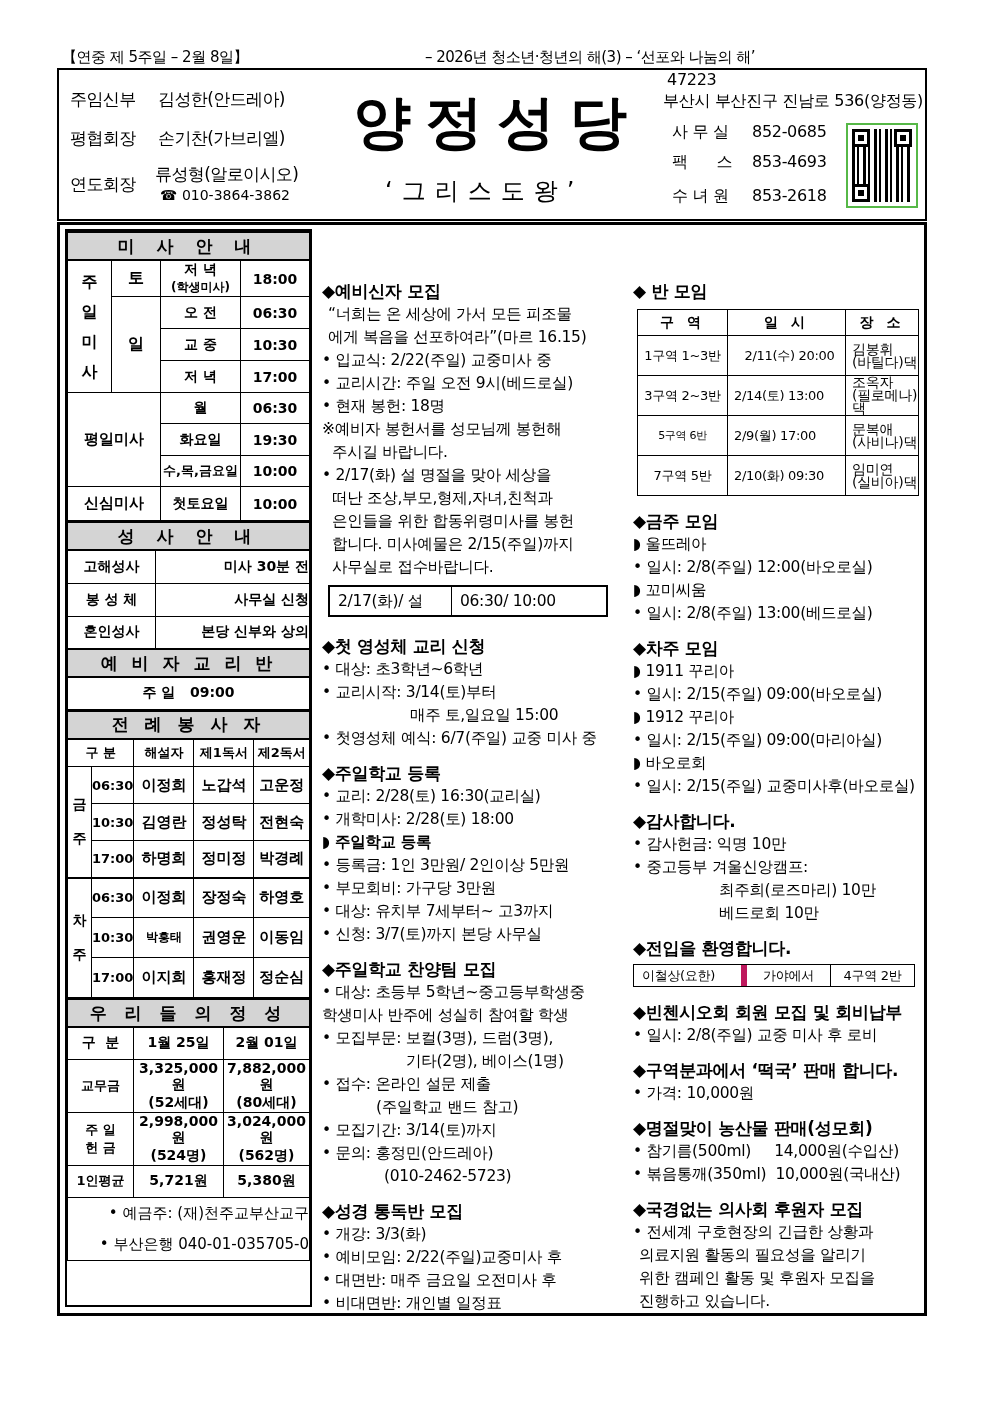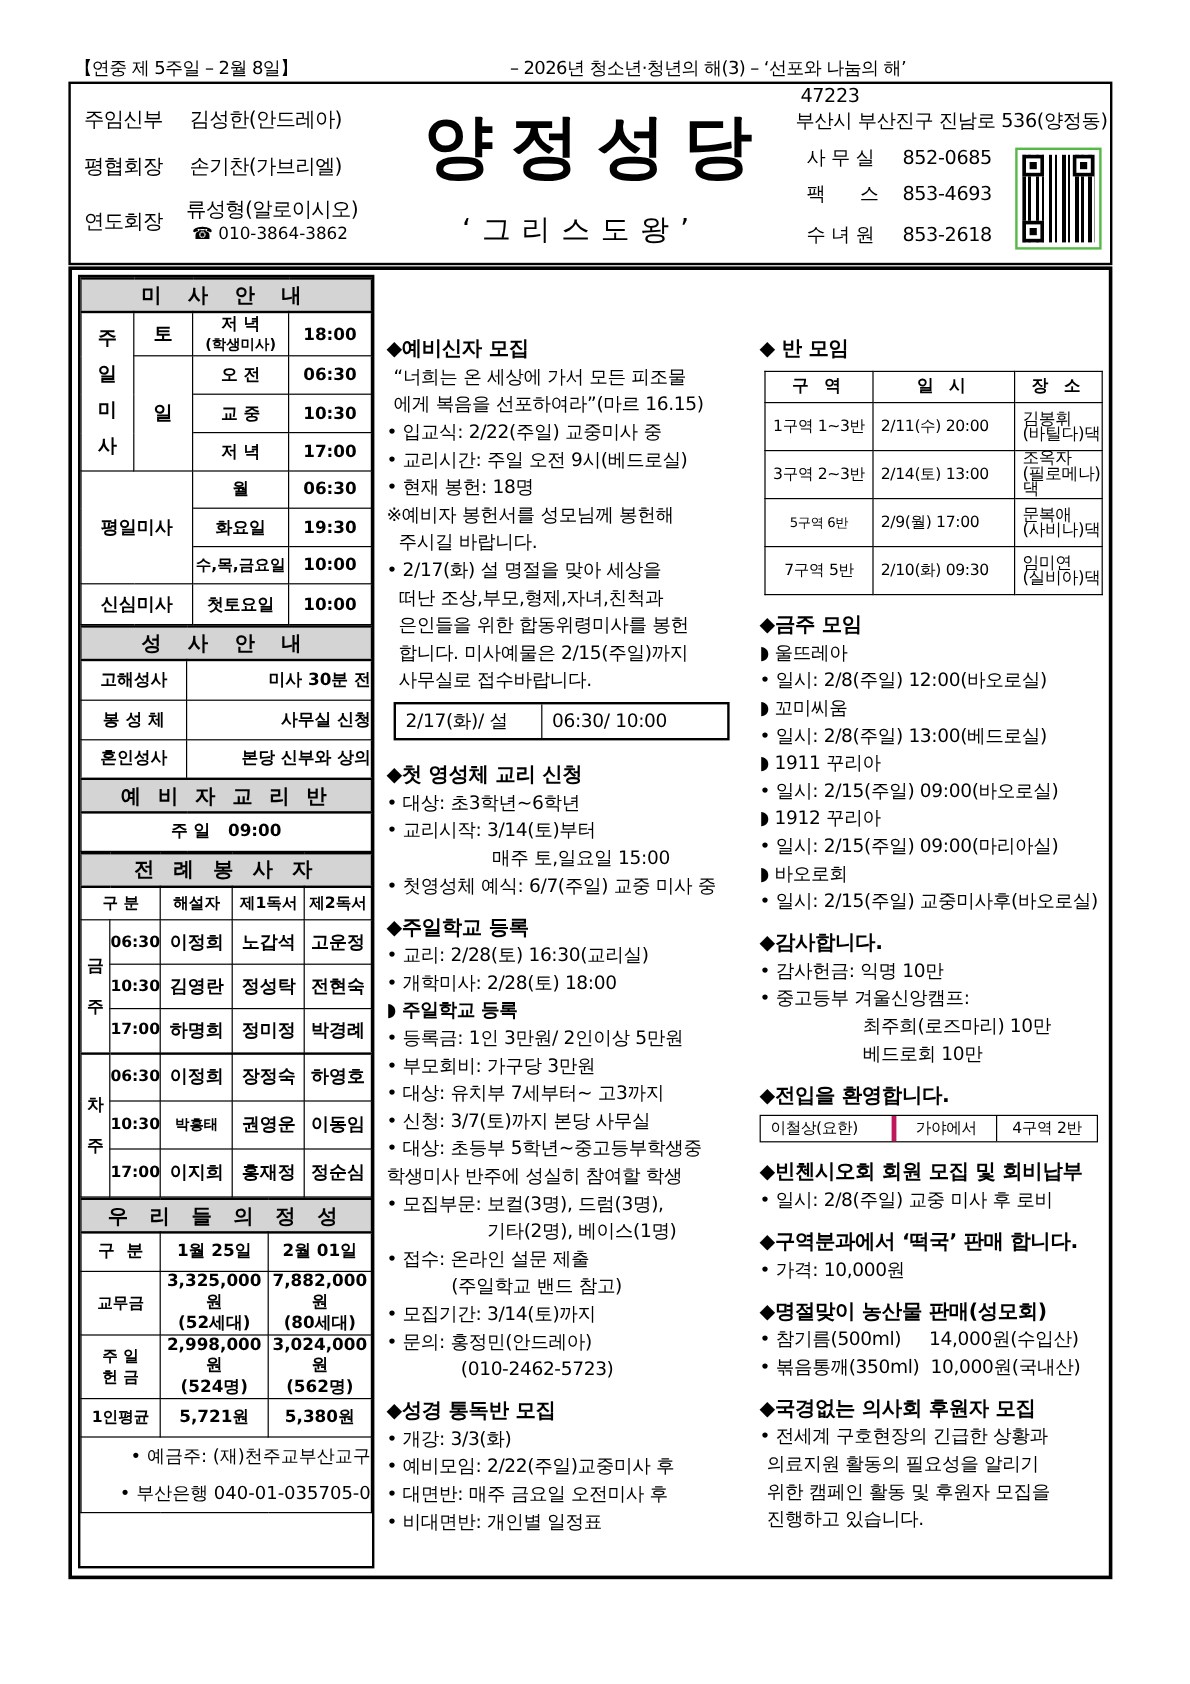--- a/index.html
+++ b/index.html
@@ -299,20 +299,21 @@
 
   <div class="h">◆주일학교 등록</div>
   <div>• 교리: 2/28(토) 16:30(교리실)</div>
   <div>• 개학미사: 2/28(토) 18:00</div>
   <div style="font-weight:bold">◗ 주일학교 등록</div>
   <div>• 등록금: 1인 3만원/ 2인이상 5만원</div>
   <div>• 부모회비: 가구당 3만원</div>
   <div>• 대상: 유치부 7세부터~ 고3까지</div>
   <div>• 신청: 3/7(토)까지 본당 사무실</div>
 
+  <div class="h">◆주일학교 찬양팀 모집</div>
   <div>• 대상: 초등부 5학년~중고등부학생중</div>
   <div>학생미사 반주에 성실히 참여할 학생</div>
   <div>• 모집부문: 보컬(3명), 드럼(3명),</div>
   <div style="padding-left:84px">기타(2명), 베이스(1명)</div>
   <div>• 접수: 온라인 설문 제출</div>
   <div style="padding-left:54px">(주일학교 밴드 참고)</div>
   <div>• 모집기간: 3/14(토)까지</div>
   <div>• 문의: 홍정민(안드레아)</div>
   <div style="padding-left:62px">(010-2462-5723)</div>
 
@@ -332,21 +333,21 @@
         <col>
       </colgroup>
     <tbody>
         <tr>
       <td style="height:26px;font-weight:bold;letter-spacing:4px">구 역</td>
       <td style="height:26px;font-weight:bold;letter-spacing:4px">일 시</td>
       <td style="height:26px;font-weight:bold;letter-spacing:4px">장 소</td>
     </tr>
     <tr>
       <td style="font-size:13px">1구역 1~3반</td>
-      <td style="font-size:13px;text-align:left;padding-left:6px">2/11(수) 20:00</td>
+      <td style="font-size:13px;text-align:center;padding-left:6px">2/11(수) 20:00</td>
       <td class="place">
             <div>김봉휘</div>
             <div>(바틸다)댁</div>
           </td>
     </tr>
     <tr>
       <td style="font-size:13px">3구역 2~3반</td>
       <td style="font-size:13px;text-align:left;padding-left:6px">2/14(토) 13:00</td>
       <td class="place">
             <div>조옥자</div>
@@ -371,36 +372,37 @@
     </tr>
   </tbody>
     </table>
 
   <div class="h" style="margin-top:14px">◆금주 모임</div>
   <div>◗ 울뜨레아</div>
   <div>• 일시: 2/8(주일) 12:00(바오로실)</div>
   <div>◗ 꼬미씨움</div>
   <div>• 일시: 2/8(주일) 13:00(베드로실)</div>
 
+  <div class="h">◆차주 모임</div>
   <div>◗ 1911 꾸리아</div>
   <div>• 일시: 2/15(주일) 09:00(바오로실)</div>
   <div>◗ 1912 꾸리아</div>
   <div>• 일시: 2/15(주일) 09:00(마리아실)</div>
   <div>◗ 바오로회</div>
   <div>• 일시: 2/15(주일) 교중미사후(바오로실)</div>
 
   <div class="h">◆감사합니다.</div>
   <div>• 감사헌금: 익명 10만</div>
   <div>• 중고등부 겨울신앙캠프:</div>
   <div style="padding-left:86px">최주희(로즈마리) 10만</div>
   <div style="padding-left:86px">베드로회 10만</div>
 
   <div class="h">◆전입을 환영합니다.</div>
   <div style="display:flex;border:1px solid #000;width:282px;height:23px;margin-top:4px;font-size:13px;line-height:21px">
-    <div style="width:113px;padding-left:8px;border-right:4px solid #be185d">이철상(요한)</div>
+    <div style="width:113px;padding-left:8px;border-right:6px solid #be185d">이철상(요한)</div>
     <div style="width:84px;text-align:center;border-right:1px solid #000">가야에서</div>
     <div style="flex:1;text-align:center">4구역 2반</div>
   </div>
 
   <div class="h" style="margin-top:14px">◆빈첸시오회 회원 모집 및 회비납부</div>
   <div>• 일시: 2/8(주일) 교중 미사 후 로비</div>
 
   <div class="h">◆구역분과에서 ‘떡국’ 판매 합니다.</div>
   <div>• 가격: 10,000원</div>
 

